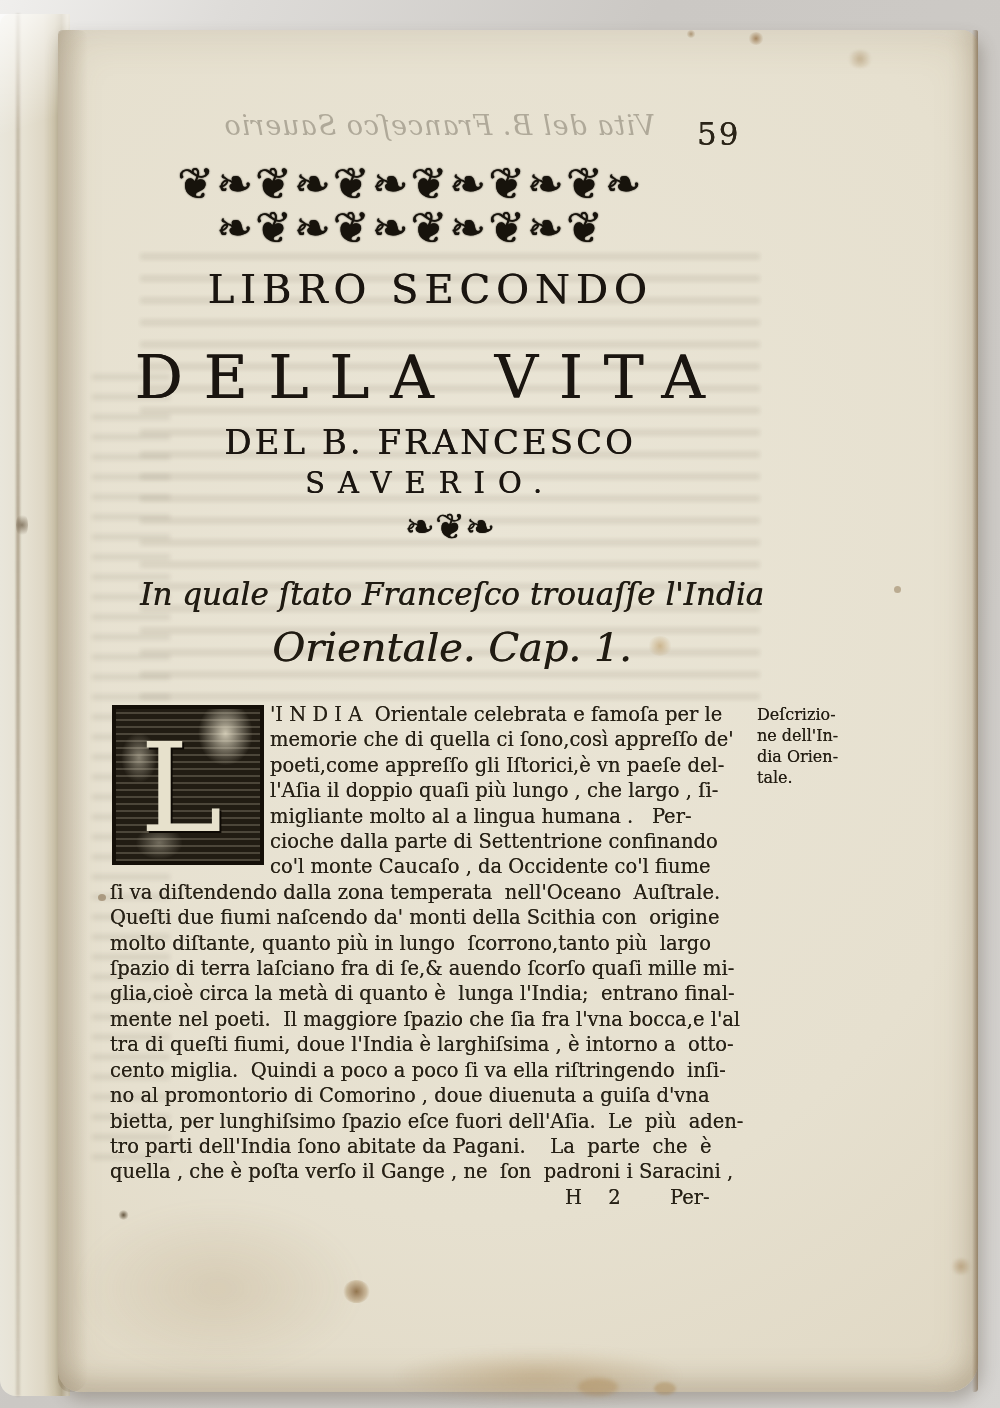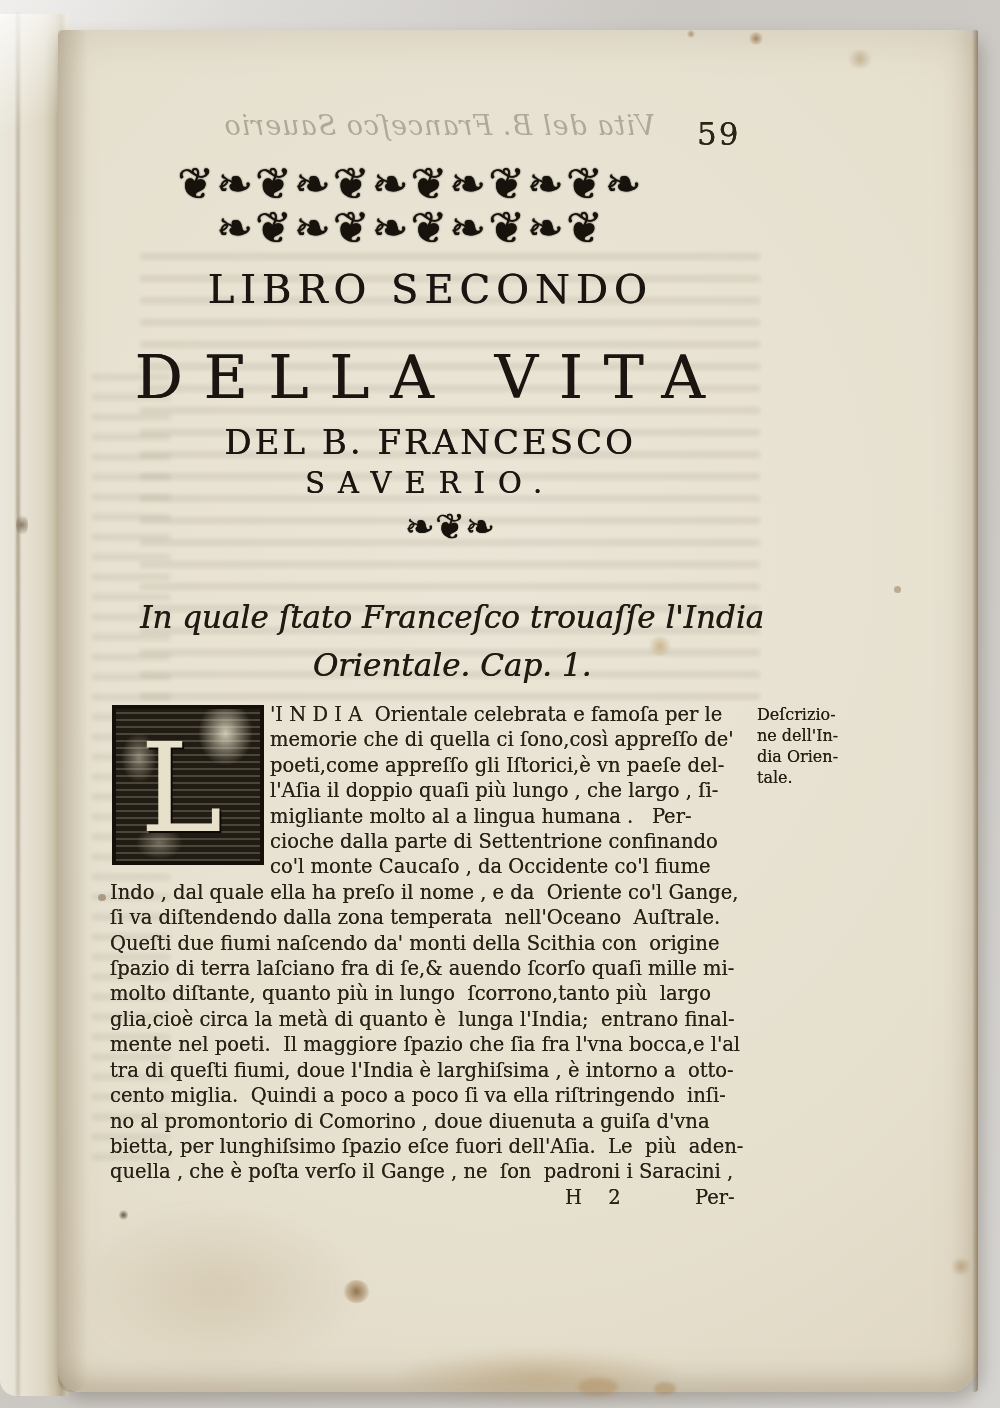--- a/index.html
+++ b/index.html
@@ -45,41 +45,41 @@
   .tailpiece{position:absolute;left:62px;top:476px;width:660px;text-align:center;
     font-family:"DejaVu Sans",sans-serif;font-size:36px;color:#17130c;
     text-shadow:0 0 1px #17130c;}
   
   .t{position:absolute;left:42px;width:660px;text-align:center;color:#1a1510;white-space:nowrap;}
   .t1{top:236px;font-size:40px;letter-spacing:6px;text-shadow:.6px 0 0 #1a1510;}
   .t2{top:312px;font-size:60px;letter-spacing:21px;text-shadow:.6px 0 0 #1a1510;text-align:center;}
   .t3{top:392px;font-size:34px;letter-spacing:3px;text-shadow:.4px 0 0 #1a1510;}
   .t4{top:436px;font-size:29px;letter-spacing:13px;text-shadow:.4px 0 0 #1a1510;}
   .ch{position:absolute;left:64px;width:660px;text-align:center;font-style:italic;color:#201b12;
-    white-space:nowrap;text-shadow:.5px 0 0 #201b12;margin-top:23px;}
+    white-space:nowrap;text-shadow:.5px 0 0 #201b12;}
   .ch1{top:546px;font-size:31px;}
-  .ch2{top:594px;font-size:31px;}
+  .ch2{top:594px;font-size:40px;}
   
   .bodytext{position:absolute;left:52px;top:672px;width:672px;color:#262015;
     font-size:19.5px;line-height:25.4px;text-shadow:0 0 .4px rgba(38,32,21,.8);}
   .bl{white-space:pre;}
   .dropwrap{float:left;width:160px;height:168px;}
   .dropart{position:relative;width:152px;height:160px;margin:3px 0 0 2px;
     background:
       radial-gradient(44px 52px at 76% 16%,rgba(233,226,203,.85),rgba(233,226,203,0) 62%),
       radial-gradient(30px 42px at 16% 32%,rgba(233,226,203,.5),rgba(233,226,203,0) 60%),
       radial-gradient(36px 26px at 30% 88%,rgba(233,226,203,.4),rgba(233,226,203,0) 65%),
       repeating-linear-gradient(0deg,rgba(228,219,195,.22) 0 2px,rgba(0,0,0,0) 2px 7px),
       #211c13;
     border:4px solid #140f08;box-sizing:border-box;}
   .dropletter{position:absolute;left:24px;top:4px;font-size:124px;line-height:150px;
     color:#e7e1cc;text-shadow:2px 2px 0 #0e0a05;}
   .sig{position:relative;height:26px;}
   .sigm{position:absolute;left:455px;letter-spacing:10px;text-align:right;}
-  .catch{position:absolute;left:585px;}
+  .catch{position:absolute;left:560px;}
   
   .note{position:absolute;left:699px;top:674px;width:120px;font-size:16px;line-height:21px;
     color:#221c11;text-shadow:0 0 .4px rgba(34,28,17,.8);white-space:nowrap;}
   
   .spot{position:absolute;border-radius:50%;}
   .sA{left:690px;top:2px;width:16px;height:13px;background:radial-gradient(circle,rgba(140,100,54,.7),rgba(140,100,54,0) 72%);}
   .sB{left:788px;top:20px;width:28px;height:18px;background:radial-gradient(circle,rgba(150,115,65,.4),rgba(150,115,65,0) 70%);filter:blur(1px);}
   .sJ{left:628px;top:0;width:10px;height:8px;background:radial-gradient(circle,rgba(130,95,50,.55),rgba(130,95,50,0) 70%);}
   .sC{left:589px;top:606px;width:26px;height:20px;background:radial-gradient(circle,rgba(186,152,98,.6),rgba(186,152,98,0) 70%);filter:blur(.6px);}
   .sD{left:285px;top:1250px;width:27px;height:23px;background:radial-gradient(circle,rgba(120,82,38,.75),rgba(150,112,62,.35) 55%,rgba(150,112,62,0) 75%);filter:blur(.6px);}
@@ -129,31 +129,31 @@
           <span class="dropletter">L</span>
         </div>
       </div>
       <div class="bl">'I N D I A  Orientale celebrata e famoſa per le</div>
       <div class="bl">memorie che di quella ci ſono,così appreſſo de'</div>
       <div class="bl">poeti,come appreſſo gli Iſtorici,è vn paeſe del-</div>
       <div class="bl">l'Aſia il doppio quaſi più lungo , che largo , ſi-</div>
       <div class="bl">migliante molto al a lingua humana .   Per-</div>
       <div class="bl">cioche dalla parte di Settentrione confinando</div>
       <div class="bl">co'l monte Caucaſo , da Occidente co'l fiume</div>
-      <div class="bl">Indo , dal quale ella ha preſo il nome , e da  Oriente co'l Gange,</div>
       <div class="bl">ſi va diſtendendo dalla zona temperata  nell'Oceano  Auſtrale.</div>
       <div class="bl">Queſti due fiumi naſcendo da' monti della Scithia con  origine</div>
+      <div class="bl">molto diſtante, quanto più in lungo  ſcorrono,tanto più  largo</div>
       <div class="bl">ſpazio di terra laſciano fra di ſe,&amp; auendo ſcorſo quaſi mille mi-</div>
-      <div class="bl">molto diſtante, quanto più in lungo  ſcorrono,tanto più  largo</div>
       <div class="bl">glia,cioè circa la metà di quanto è  lunga l'India;  entrano final-</div>
       <div class="bl">mente nel poeti.  Il maggiore ſpazio che ſia fra l'vna bocca,e l'al</div>
       <div class="bl">tra di queſti fiumi, doue l'India è larghiſsima , è intorno a  otto-</div>
       <div class="bl">cento miglia.  Quindi a poco a poco ſi va ella riſtringendo  inſi-</div>
       <div class="bl">no al promontorio di Comorino , doue diuenuta a guiſa d'vna</div>
       <div class="bl">bietta, per lunghiſsimo ſpazio eſce fuori dell'Aſia.  Le  più  aden-</div>
+      <div class="bl">tro parti dell'India ſono abitate da Pagani.    La  parte  che  è</div>
       <div class="bl">quella , che è poſta verſo il Gange , ne  ſon  padroni i Saracini ,</div>
       <div class="sig">
         <span class="sigm">H 2</span>
         <span class="catch">Per-</span>
       </div>
     </div>
 
     <div class="note">
       <div>Deſcrizio-</div>
       <div>ne dell'In-</div>

